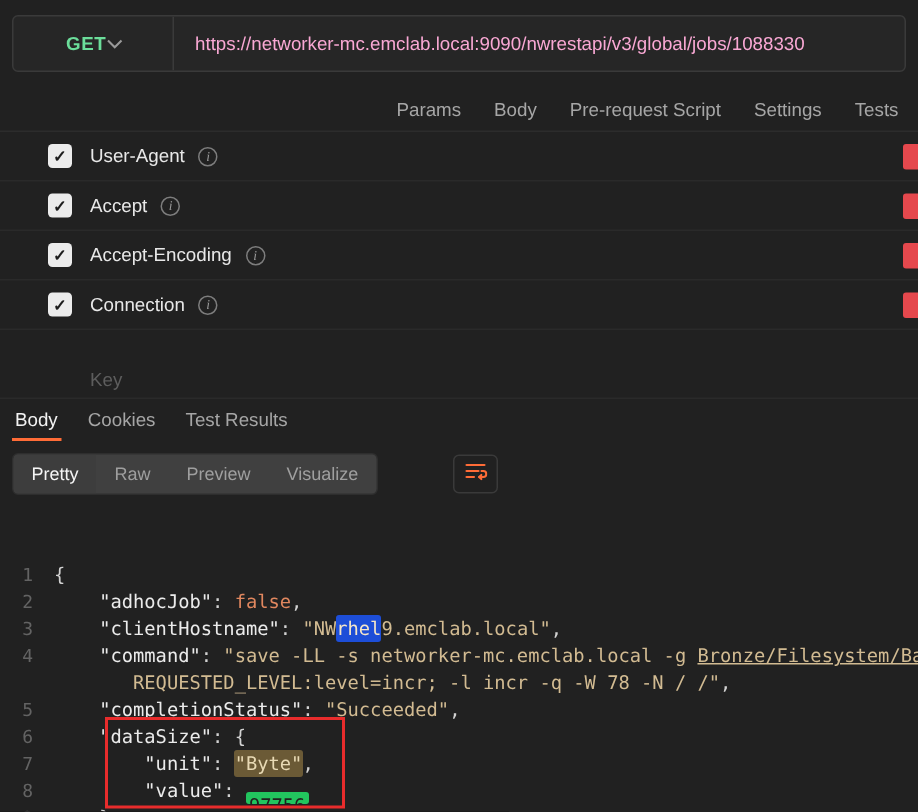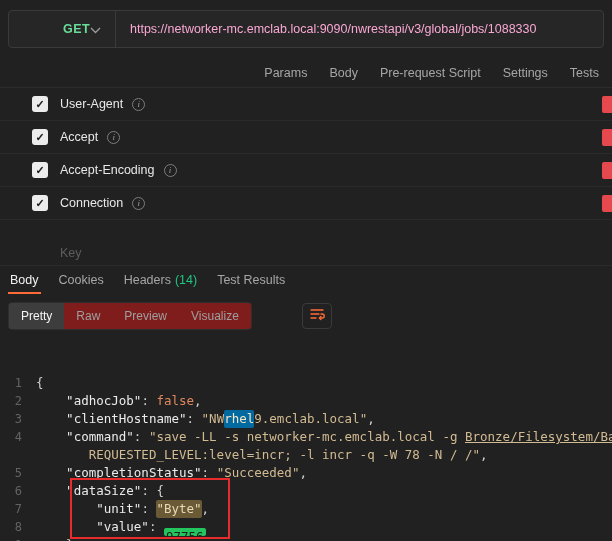--- a/index.html
+++ b/index.html
@@ -3,21 +3,21 @@
 <meta charset="utf-8">
 <style>
   * { margin:0; padding:0; box-sizing:border-box; }
   html,body { background:#1a1a1a; }
   body { font-family:"Liberation Sans", sans-serif; }
   .app { position:relative; width:612px; height:541px; background:#212121; color:#d9d9d9; overflow:hidden; }
 
   
   .url-row { height:58px; display:flex; align-items:center; padding:0 8px; }
   .url-box { flex:1; display:flex; align-items:stretch; height:38px; background:#262626; border:1px solid #3a3a3a; border-radius:4px; overflow:hidden; }
-  .method { display:flex; align-items:center; padding:0 14px 0 16px; cursor:pointer; min-width:106px; justify-content:flex-end; }
+  .method { display:flex; align-items:center; padding:0 14px 0 16px; cursor:pointer; min-width:106px; justify-content:center; }
   .method-label { color:#6bdd9a; font-weight:bold; font-size:12.5px; letter-spacing:.4px; }
   .method-sep { width:1px; background:#3a3a3a; }
   .url-input { flex:1; display:flex; align-items:center; padding:0 14px; font-size:12.5px; color:#f9a8d4; white-space:nowrap; overflow:hidden; }
 
   
   .req-tabs { display:flex; align-items:center; height:30px; padding:0 2px; border-bottom:1px solid #2c2c2c; font-size:12.5px; color:#a6a6a6;justify-content:flex-end; }
   .rtab { padding:0 11px; height:100%; display:flex; align-items:center; cursor:pointer; position:relative; white-space:nowrap; }
   .rtab.active { color:#f2f2f2; }
   .rtab.active::after { content:""; position:absolute; left:9px; right:9px; bottom:-1px; height:2px; background:#ff6c37; }
   .dot { width:7px; height:7px; border-radius:50%; background:#1ec681; margin-left:6px; margin-top:-9px; }
@@ -32,37 +32,37 @@
 
   
   .resp-tabs { display:flex; align-items:center; height:28px; padding:0 0; font-size:12.5px; color:#a6a6a6; }
   .resp-tab { padding:0 10px; height:100%; display:flex; align-items:center; position:relative; cursor:pointer; white-space:nowrap; }
   .resp-tab.active { color:#f2f2f2; }
   .resp-tab.active::after { content:""; position:absolute; left:8px; right:8px; bottom:0; height:2px; background:#ff6c37; }
   .count-green { color:#1ec681; margin-left:4px; }
 
   
   .resp-toolbar { display:flex; align-items:center; gap:12px; padding:9px 8px; height:44px; }
-  .seg { display:flex; background:#7f1d1d; border:1px solid #2e2e2e; border-radius:4px; overflow:hidden; }
+  .seg { display:flex; background:#404040; border:1px solid #2e2e2e; border-radius:4px; overflow:hidden; }
   .seg-item { padding:6px 12px; font-size:12px; color:#9f9f9f; cursor:pointer; }
   .seg-item.active { background:#3d3d3d; color:#f5f5f5; }
   .fmt { display:flex; align-items:center; gap:9px; padding:5px 10px; border:1px solid #3a3a3a; border-radius:4px; font-size:12px; color:#d0d0d0; cursor:pointer; }
   .wrapbtn { width:30px; height:26px; border:1px solid #3a3a3a; border-radius:4px; display:flex; align-items:center; justify-content:center; cursor:pointer; margin-left:38px; }
 
   
   .code { position:relative; font-family:"DejaVu Sans Mono", monospace; font-size:12.5px; line-height:18px; padding-top:36px; height:223px; overflow:hidden; }
   .code-row { display:flex; white-space:pre; height:18px; }
   .gut { width:36px; text-align:right; padding-right:14px; color:#636363; flex:none; font-size:12px; }
   .tok { white-space:pre; }
   .t-punct { color:#d2d2d2; }
   .t-key { color:#ebebeb; }
   .t-str { color:#d2bb92; }
   .t-bool { color:#e0875f; }
   .t-link { color:#d2bb92; text-decoration:underline; }
-  .t-match { background:#0369a1; color:#f5e6c8; border-radius:2px; }
+  .t-match { background:#1d4ed8; color:#f5e6c8; border-radius:2px; }
   .t-match2 { background:#6b5a36; color:#e8d9b4; border-radius:2px; }
   .t-sel { background:#22c55e; color:#21211f; border-radius:2px; padding:0 2px;margin-top:10px; }
   .annotation { position:absolute; left:70px; top:140px; width:160px; height:61px; border:2px solid #e82c2c; pointer-events:none; }
 </style>
 </head>
 <body>
 
 <div class="app">
 
   <div class="url-row">
@@ -129,24 +129,20 @@
       <span>Key</span>
     </div>
   </div>
 
   <div class="resp-tabs">
     <div class="resp-tab active">
         <span>Body</span>
       </div>
     <div class="resp-tab">
         <span>Cookies</span>
-      </div>
-    <div class="resp-tab">
-        <span>Headers</span>
-        <span class="count-green">(14)</span>
       </div>
     <div class="resp-tab">
         <span>Test Results</span>
       </div>
   </div>
 
   <div class="resp-toolbar">
     <div class="seg">
       <div class="seg-item active">Pretty</div>
       <div class="seg-item">Raw</div>

